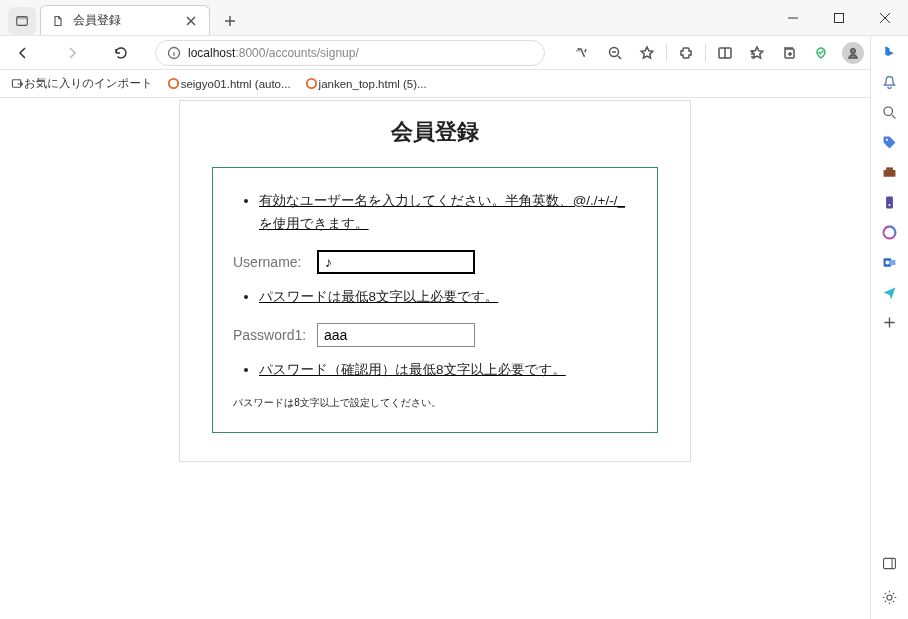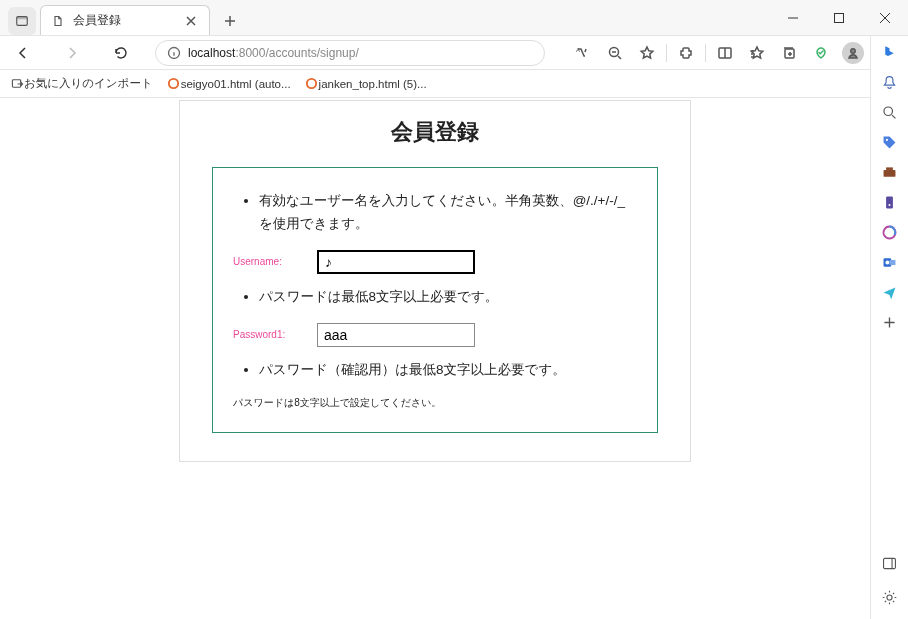--- a/index.html
+++ b/index.html
@@ -51,24 +51,24 @@
 .edge-sidebar .sb-icon { width:20px; height:20px; display:flex; align-items:center; justify-content:center; cursor:pointer; }
 .edge-sidebar .sb-icon svg { width:17px; height:17px; }
 .edge-sidebar .sb-spacer { flex:1; }
 .edge-sidebar .sb-bottom { display:flex; flex-direction:column; align-items:center; gap:14px; padding-bottom:12px; }
 
 
 .viewport { position:absolute; left:0; top:98px; right:38px; bottom:0; overflow:auto; background:#fff; }
 .card { width:512px; margin:2px auto 20px; border:1px solid #ddd; }
 .card h3 { text-align:center; font-size:22px; font-weight:bold; padding:16px 0 20px; color:#222; }
 .formbox { border:1px solid #2d8f6f; margin:0 32px 28px; padding:22px 20px 20px; }
-.formbox ul { list-style:disc; padding-left:26px; margin-bottom:14px; }
+.formbox ul { list-style:disc; padding-left:26px; margin-bottom:14px;text-decoration:underline; }
 .formbox ul li { font-size:13.5px; line-height:1.7; color:#222; }
 .frow { display:flex; align-items:center; gap:6px; margin:6px 0 12px; }
-.frow label { font-size:10px; color:#ec4899; min-width:78px; }
+.frow label { font-size:14px; color:#737373; min-width:78px; }
 .frow input[type=text], .frow input[type=password] { height:24px; width:158px; border:1px solid #888; padding:0 6px; font-size:14px; font-family:inherit; }
 .frow input.hl { border:2px solid #000; }
 .helper { font-size:10px; color:#222; margin:8px 0 2px; }
 .submit { background:#1f7a4d; color:#fff; border:none; padding:9px 16px; font-size:14px; cursor:pointer; }
 </style>
 </head>
 <body>
 
 <div class="titlebar">
   <div class="tab-well">

